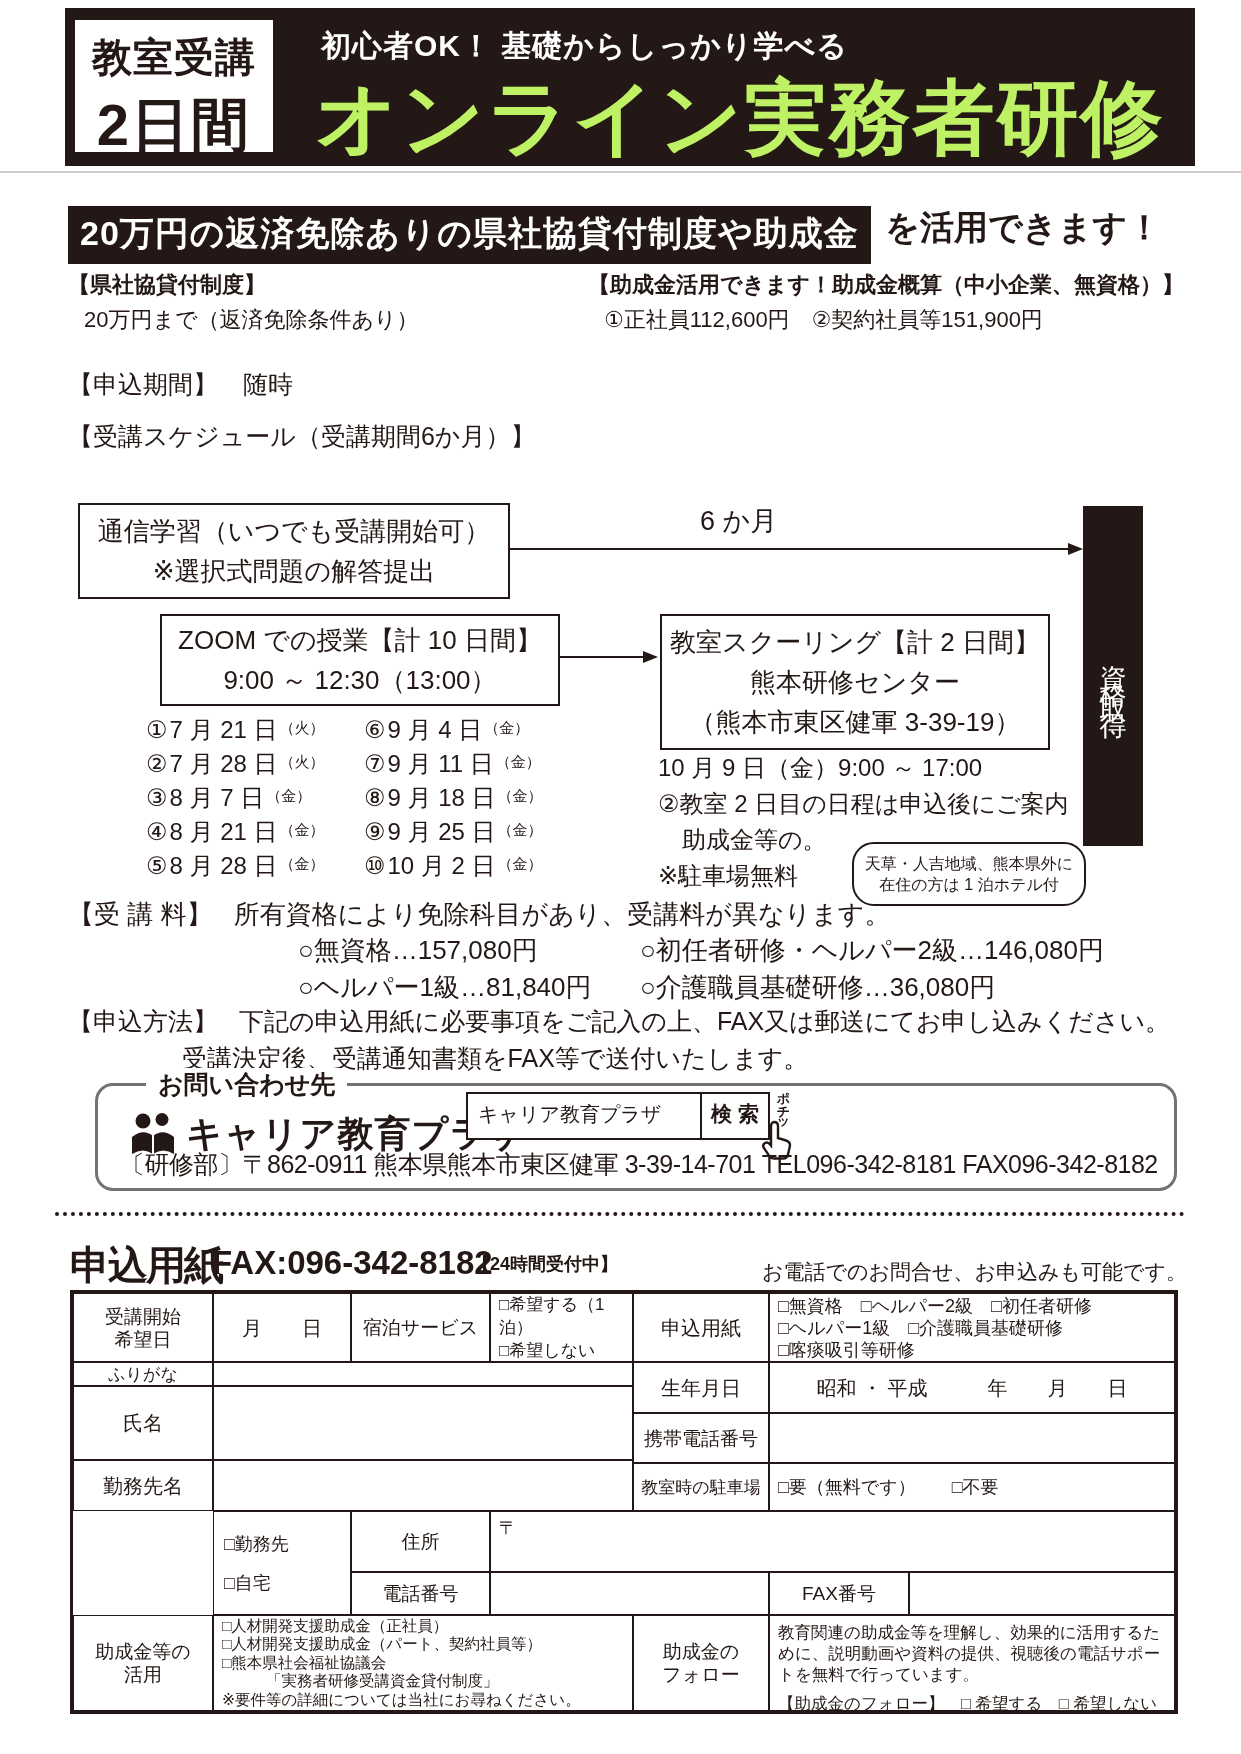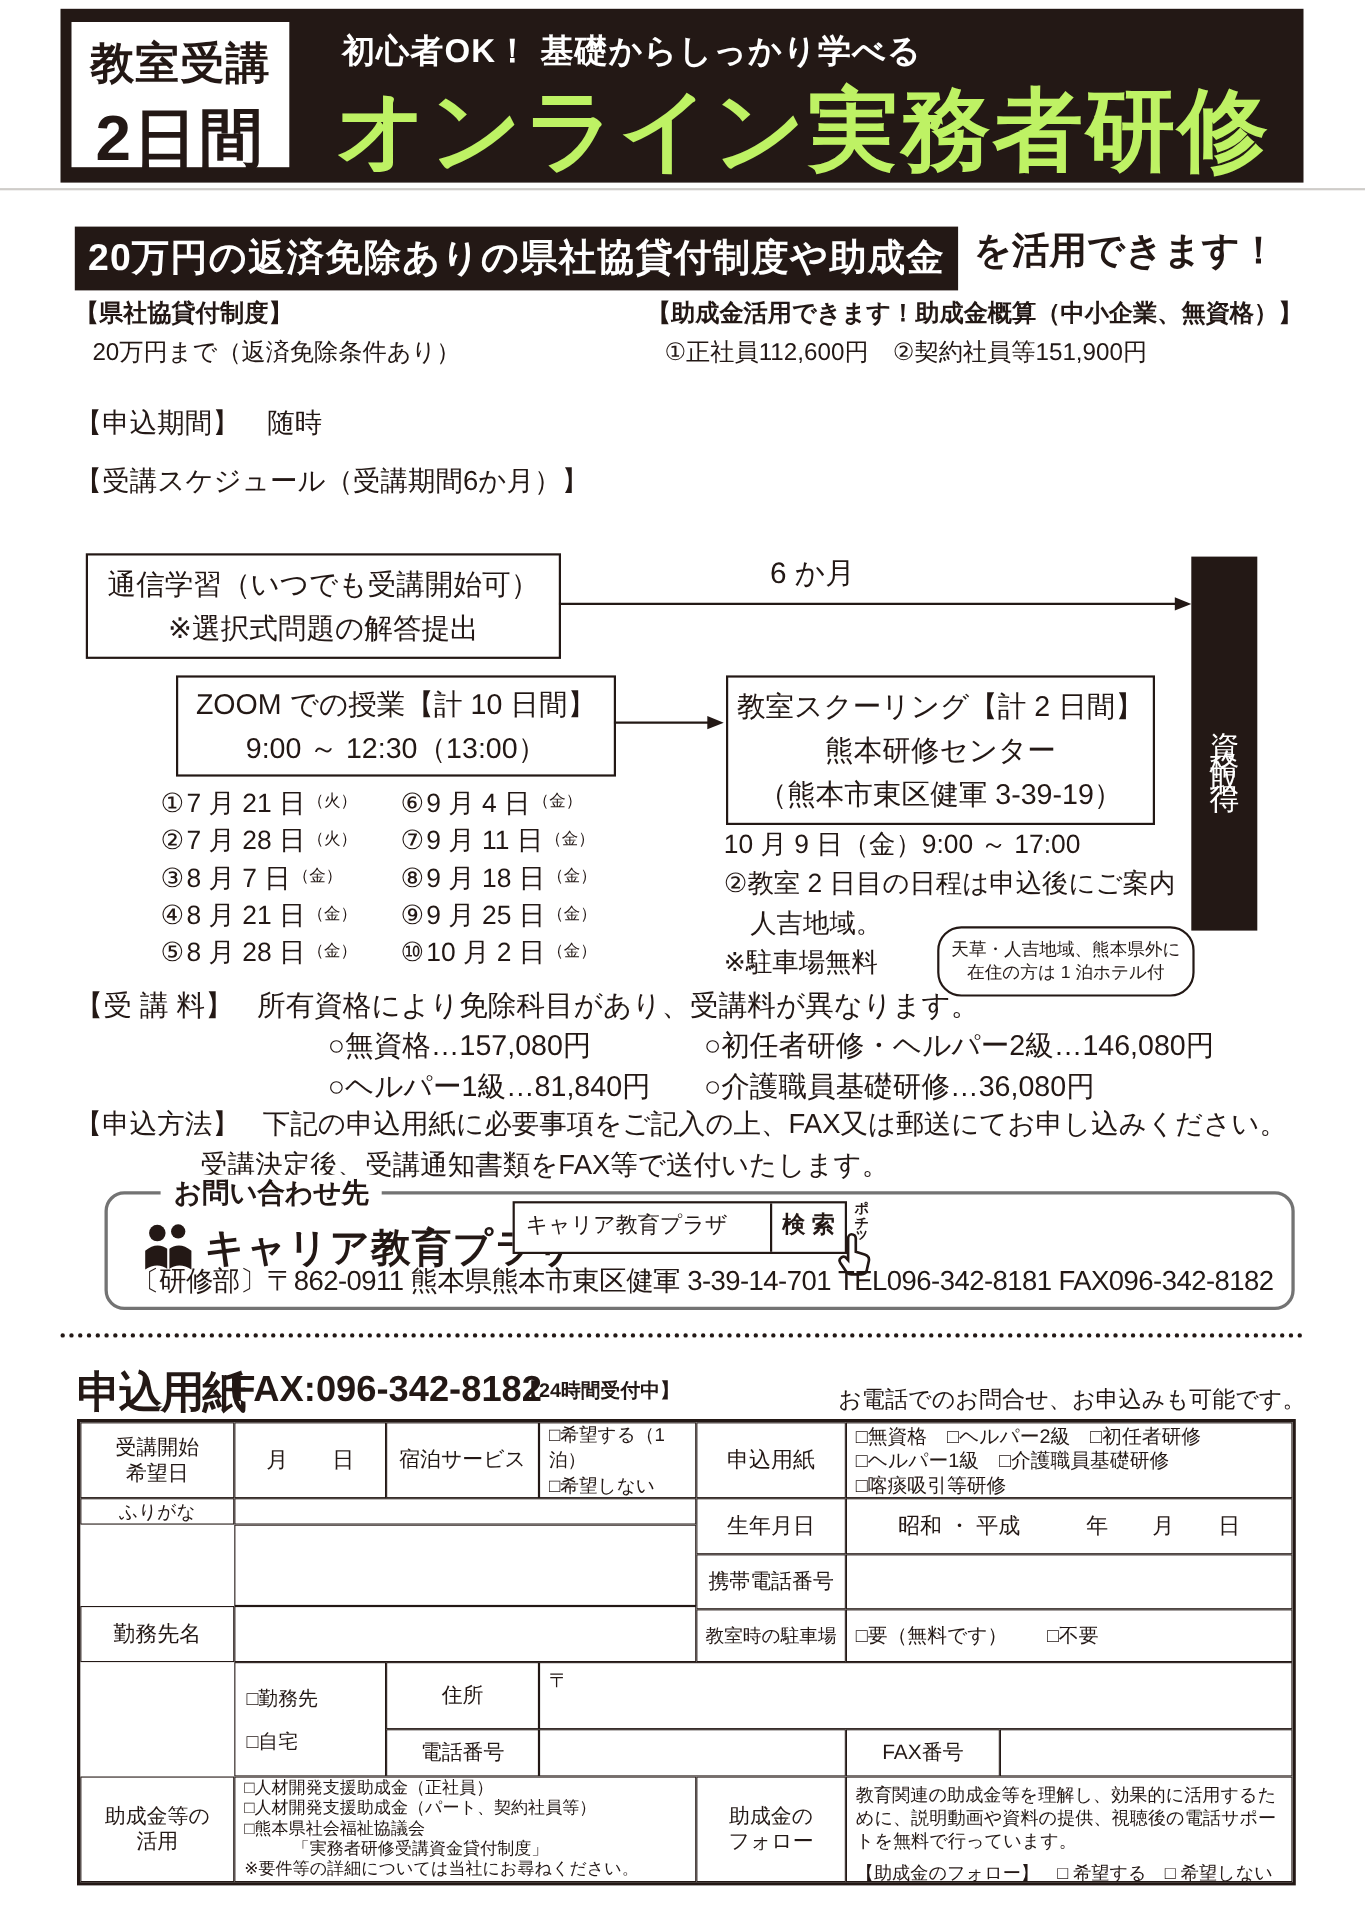--- a/index.html
+++ b/index.html
@@ -5,21 +5,21 @@
   html,body{margin:0;padding:0;background:#e8e8e8;}
   .page{
     position:relative;width:1241px;height:1754px;background:#ffffff;
     color:#231815;font-family:"Liberation Sans","DejaVu Sans",sans-serif;
     overflow:hidden;margin:0 auto;
   }
   .abs{position:absolute;}
   .pre{white-space:pre-line;}
 
   
-  .banner{left:55px;top:8px;width:1130px;height:158px;background:#231815;}
+  .banner{left:65px;top:8px;width:1130px;height:158px;background:#231815;}
   .badge{left:10px;top:12px;width:198px;height:132px;background:#fff;text-align:center;}
   .badge-l1{display:block;font-size:40px;font-weight:bold;margin-top:10px;letter-spacing:1px;}
   .badge-l2{display:block;font-size:58px;font-weight:bold;margin-top:2px;letter-spacing:2px;}
   .tagline{left:256px;top:18px;color:#fff;font-size:30px;font-weight:bold;letter-spacing:1px;}
   .main-title{left:250px;top:56px;color:#bef264;font-size:82px;font-weight:bold;letter-spacing:2px;white-space:nowrap;}
   .hairline{left:0;top:171px;width:1241px;height:2px;background:#cfccc9;}
 
   
   .loanline{left:68px;top:205px;white-space:nowrap;}
   .loan-hl{display:inline-block;background:#231815;color:#fff;font-size:34px;font-weight:bold;padding:5px 12px 7px 12px;letter-spacing:1px;}
@@ -172,21 +172,21 @@
     </div>
     <div class="drow">
       <span class="ditem"><span class="dno">⑤</span><span>8 月 28 日</span><span class="dday">（金）</span></span>
       <span class="ditem"><span class="dno">⑩</span><span>10 月 2 日</span><span class="dday">（金）</span></span>
     </div>
   </div>
 
   <div class="abs cnotes">
     <div>10 月 9 日（金）9:00 ～ 17:00</div>
     <div>②教室 2 日目の日程は申込後にご案内</div>
-    <div>　人吉地域。</div>
+    <div>　助成金等の。</div>
     <div>※駐車場無料</div>
   </div>
 
   <div class="abs hotel-pill">
     <div>天草・人吉地域、熊本県外に</div>
     <div>在住の方は 1 泊ホテル付</div>
   </div>
 
   <div class="abs fees-line1">
     <span class="lab">【受 講 料】</span>
@@ -264,20 +264,23 @@
       </div>
     <div class="cell" style="left:140px;top:69px;width:420px;height:24px;"></div>
 
     <div class="cell center" style="left:560px;top:69px;width:136px;height:51px;">
         <span class="l20">生年月日</span>
       </div>
     <div class="cell center" style="left:696px;top:69px;width:406px;height:51px;">
         <span class="l20">昭和 ・ 平成　　　年　　月　　日</span>
       </div>
 
+    <div class="cell center" style="left:0;top:93px;width:140px;height:74px;">
+        <span class="l20">氏名</span>
+      </div>
     <div class="cell" style="left:140px;top:93px;width:420px;height:74px;"></div>
 
     <div class="cell center" style="left:560px;top:120px;width:136px;height:50px;">
         <span class="l19">携帯電話番号</span>
       </div>
     <div class="cell" style="left:696px;top:120px;width:406px;height:50px;"></div>
 
     <div class="cell center" style="left:0;top:167px;width:140px;height:51px;">
         <span class="l20">勤務先名</span>
       </div>

